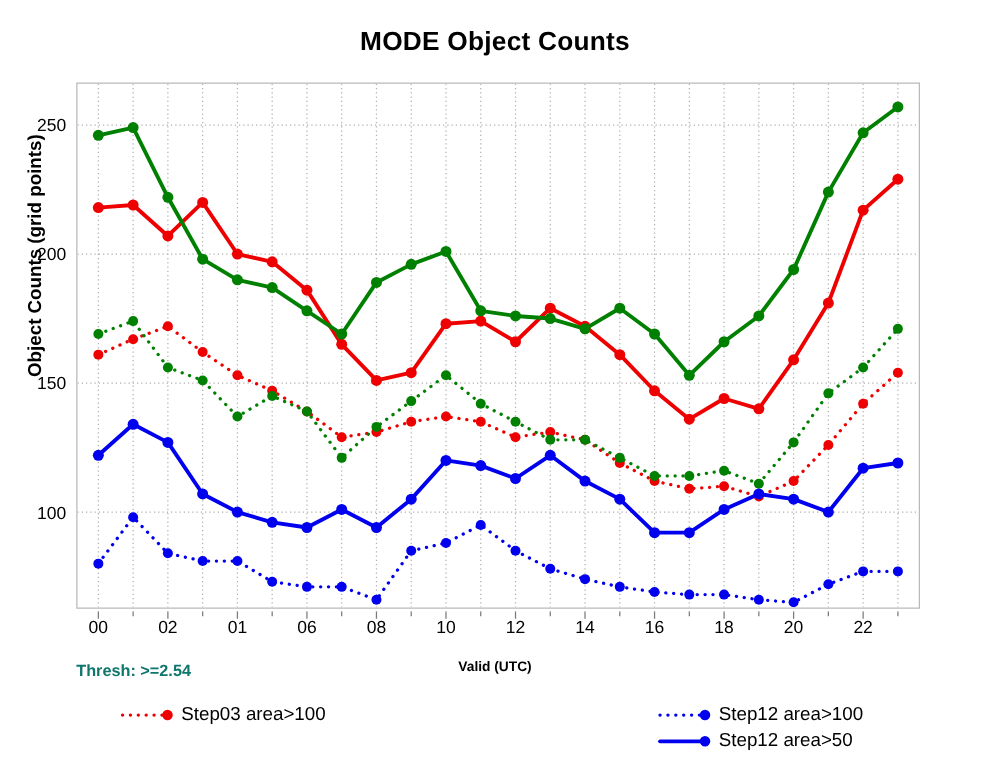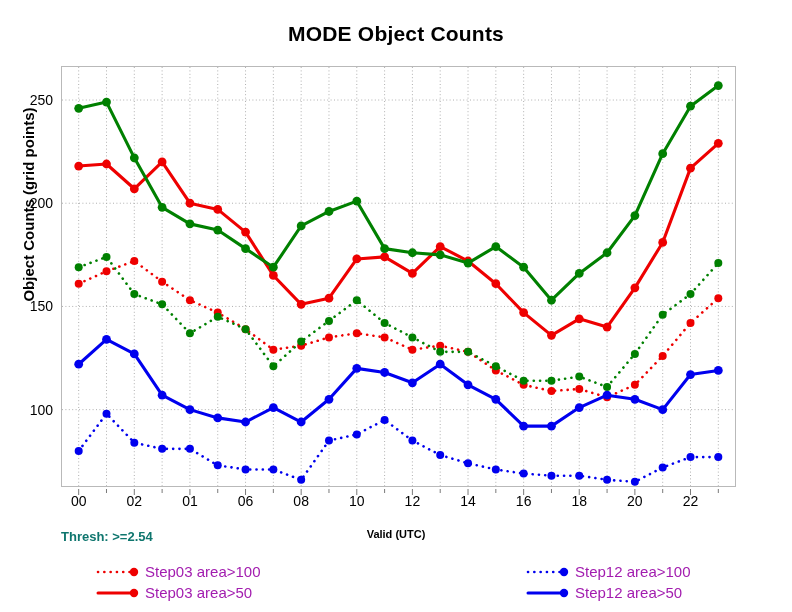--- a/index.html
+++ b/index.html
@@ -80,21 +80,21 @@
   }
   .legend-row{
     position:relative;height:21px;
     display:flex;align-items:center;
   }
   .legend-key{
     position:relative;width:46px;height:16px;flex:0 0 46px;
   }
   .legend-key svg{display:block;}
   .legend-text{
-    font-size:15px;color:#a21caf;white-space:nowrap;
+    font-size:15px;color:#000000;white-space:nowrap;
     margin-left:3px;line-height:1;
   }
 </style>
 </head>
 <body>
 
 <div id="root">
 
   <div class="chart-title">MODE Object Counts</div>
 
@@ -355,29 +355,20 @@
       <div class="legend-col" style="left: 0px;">
         <div class="legend-row">
           <span class="legend-key">
             <svg width="46" height="16">
               <line x1="2" y1="8" x2="36" y2="8" stroke="#ee0000" stroke-width="2.6" stroke-linecap="round" stroke-dasharray="0.1,6.2"></line>
               <circle cx="38" cy="8" r="4.2" fill="#ee0000"></circle>
             </svg>
           </span>
           <span class="legend-text">Step03 area&gt;100</span>
         </div>
-        <div class="legend-row">
-          <span class="legend-key">
-            <svg width="46" height="16">
-              <line x1="2" y1="8" x2="36" y2="8" stroke="#ee0000" stroke-width="3" stroke-linecap="round" stroke-dasharray="none"></line>
-              <circle cx="38" cy="8" r="4.2" fill="#ee0000"></circle>
-            </svg>
-          </span>
-          <span class="legend-text">Step03 area&gt;50</span>
-        </div>
       </div>
       <div class="legend-col" style="left: 430px;">
         <div class="legend-row">
           <span class="legend-key">
             <svg width="46" height="16">
               <line x1="2" y1="8" x2="36" y2="8" stroke="#0000ee" stroke-width="2.6" stroke-linecap="round" stroke-dasharray="0.1,6.2"></line>
               <circle cx="38" cy="8" r="4.2" fill="#0000ee"></circle>
             </svg>
           </span>
           <span class="legend-text">Step12 area&gt;100</span>

